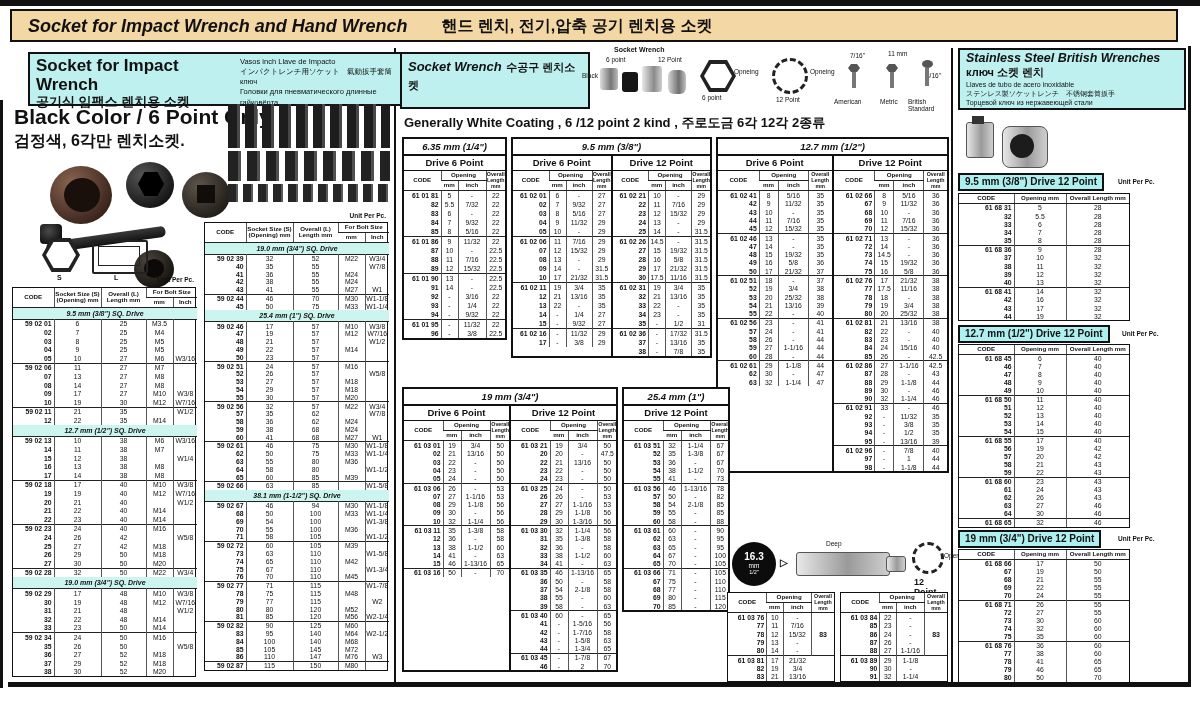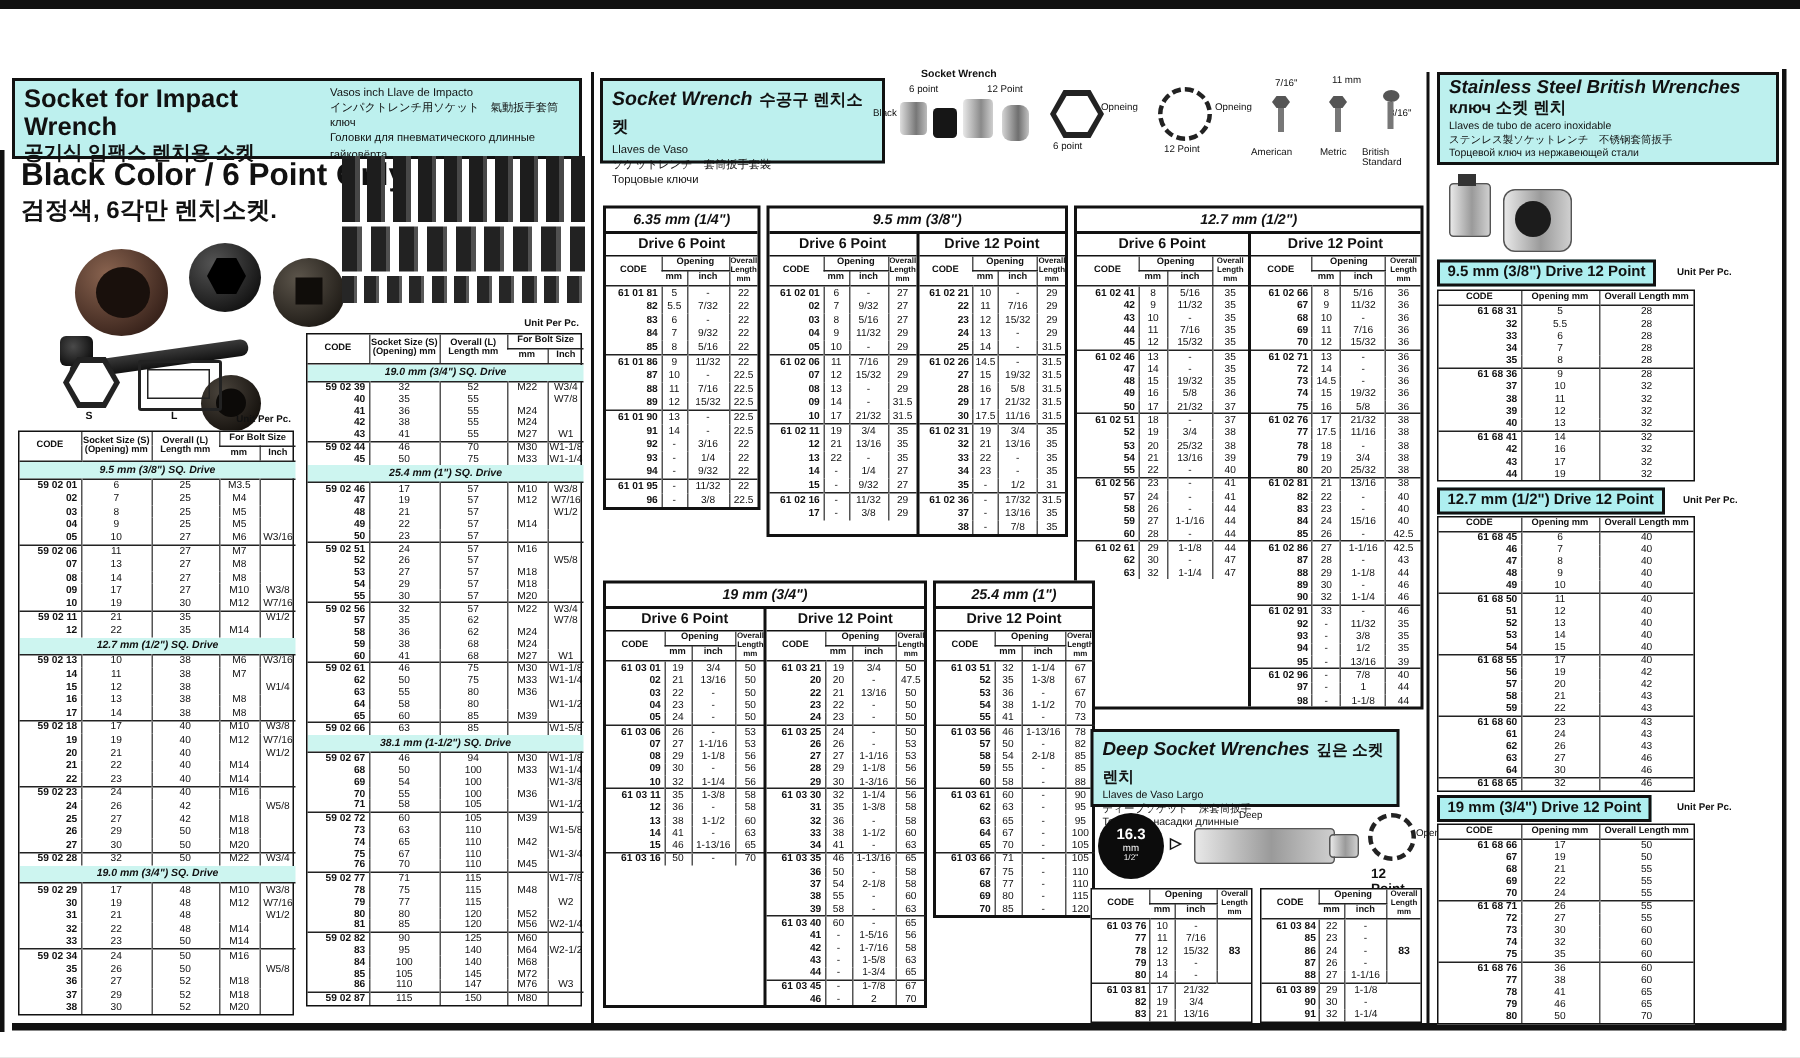--- a/index.html
+++ b/index.html
@@ -60,22 +60,26 @@
 <body>
 
 <div id="page">
   <div class="abs strip" style="left:0;top:0;width:1200px;height:6px"></div>
   <div class="abs strip" style="left:8px;top:682px;width:1182px;height:5px"></div>
   <div class="abs strip" style="left:0;top:100px;width:3px;height:588px"></div>
   <div class="abs strip" style="left:1188px;top:46px;width:3px;height:641px"></div>
   <div class="abs strip" style="left:394px;top:48px;width:2px;height:634px"></div>
   <div class="abs strip" style="left:951px;top:48px;width:2px;height:634px"></div>
 
+  <div class="abs" id="banner">
+    <span class="en">Socket for Impact Wrench and Hand Wrench</span>
+    <span class="kr">핸드 렌치, 전기,압축 공기 렌치용 소켓</span>
+  </div>
 
-  <div class="abs cyanbox" style="left:8px;top:52px;width:380px;height:54px;display:flex;gap:8px">
+  <div class="abs cyanbox" style="left:28px;top:52px;width:380px;height:54px;display:flex;gap:8px">
     <div style="min-width:196px">
       <div class="h-en">Socket for Impact Wrench</div>
       <div class="h-kr">공기식 임팩스 렌치용 소켓</div>
     </div>
     <div class="h-sub">
       <div>Vasos inch Llave de Impacto</div>
       <div>インパクトレンチ用ソケット　氣動扳手套筒 ключ</div>
       <div>Головки для пневматического длинные гайковёрта</div>
     </div>
   </div>
@@ -840,25 +844,20 @@
               <td></td>
             </tr>
           </tbody>
         </table>
       </div>
   </div>
 
   <div class="abs cyanbox" style="left:400px;top:52px;width:190px;height:57px">
     <span class="h-en it" style="font-size:13px">Socket Wrench</span>
     <span class="h-kr" style="font-size:11px">수공구 렌치소켓</span>
-    <div class="h-sub" style="margin-top:2px">
-      <div>Llaves de Vaso</div>
-      <div>ソケットレンチ　套筒扳手套裝</div>
-      <div>Торцовые ключи</div>
-    </div>
   </div>
 
   <div class="abs" style="left:596px;top:46px;width:352px;height:66px">
     <div class="abs lbl" style="left:18px;top:0">Socket Wrench</div>
     <div class="abs lbl sm" style="left:10px;top:10px">6 point</div>
     <div class="abs lbl sm" style="left:62px;top:10px">12 Point</div>
     <div class="abs lbl sm" style="left:-14px;top:26px">Black</div>
     <div class="abs" style="left:4px;top:22px;width:18px;height:22px;background:linear-gradient(90deg,#ddd,#777 60%,#bbb);border-radius:3px"></div>
     <div class="abs" style="left:26px;top:26px;width:16px;height:20px;background:#161616;border-radius:3px"></div>
     <div class="abs" style="left:46px;top:20px;width:20px;height:26px;background:linear-gradient(90deg,#e8e8e8,#8a8a8a 60%,#cfcfcf);border-radius:3px"></div>
@@ -877,20 +876,21 @@
     <div class="abs" style="left:256px;top:26px;width:4px;height:16px;background:#777"></div>
     <div class="abs hexa" style="left:290px;top:18px;width:12px;height:8px;background:#555"></div>
     <div class="abs" style="left:294px;top:26px;width:4px;height:16px;background:#777"></div>
     <div class="abs circ" style="left:326px;top:14px;width:11px;height:8px;background:#555"></div>
     <div class="abs" style="left:329px;top:22px;width:4px;height:18px;background:#777"></div>
     <div class="abs lbl sm" style="left:238px;top:52px">American</div>
     <div class="abs lbl sm" style="left:284px;top:52px">Metric</div>
     <div class="abs lbl sm" style="left:312px;top:52px">British Standard</div>
   </div>
 
+  <div class="abs coat" style="left:404px;top:116px">Generally White Coating , 6 /12 point 2 kind ,  주로도금 6각 12각 2종류</div>
 
   <div class="midtbl" style="left:402px;top:137px;width:105px">
     <div class="mtitle">6.35 mm (1/4")</div>
     <div class="drives">
         <div class="drive">
           <div class="dlabel">Drive 6 Point</div>
           <table class="tbl" style="--rh: 9px;">
             <colgroup>
               <col style="width: 37px;">
               <col style="width: 17px;">
@@ -2176,29 +2176,20 @@
                 <td>85</td>
                 <td>-</td>
                 <td>120</td>
               </tr>
             </tbody>
           </table>
         </div>
       </div>
   </div>
 
-  <div class="abs cyanbox" style="left:727px;top:486px;width:206px;height:52px;padding:2px 6px">
-    <span class="h-en it" style="font-size:12.5px">Deep Socket Wrenches</span>
-    <span class="h-kr" style="font-size:10.5px">깊은 소켓 렌치</span>
-    <div class="h-sub" style="font-size:7px;line-height:1.3">
-      <div>Llaves de Vaso Largo</div>
-      <div>ディープソケット　深套筒扳手</div>
-      <div>Торцовые насадки длинные</div>
-    </div>
-  </div>
   <div class="abs" style="left:730px;top:540px;width:216px;height:50px">
     <div class="abs deepcirc" style="left:2px;top:2px;width:44px;height:44px">
       <div style="font:bold 10px/1 'Liberation Sans',sans-serif;margin-top:10px">16.3</div>
       <div style="font:6.5px/1.3 'Liberation Sans',sans-serif">mm</div>
       <div style="font:5.5px/1 'Liberation Sans',sans-serif">1/2"</div>
     </div>
     <div class="abs" style="left:50px;top:18px;font:bold 10px/1 'Liberation Sans',sans-serif">▷</div>
     <div class="abs lbl sm" style="left:96px;top:0">Deep</div>
     <div class="abs chrome" style="left:66px;top:12px;width:92px;height:22px"></div>
     <div class="abs chrome" style="left:156px;top:16px;width:18px;height:14px"></div>

